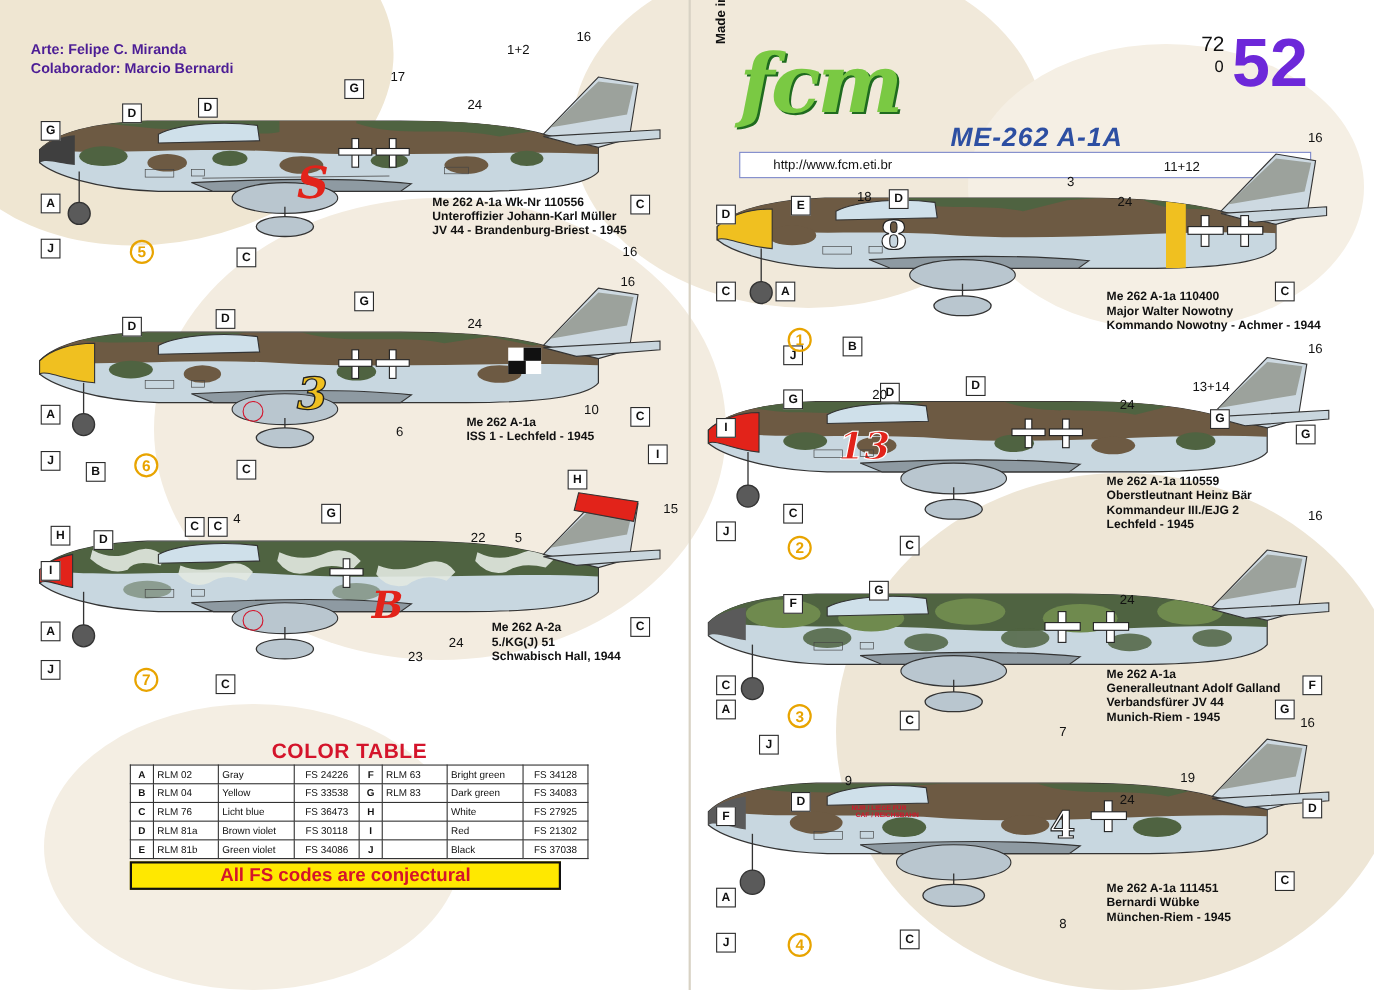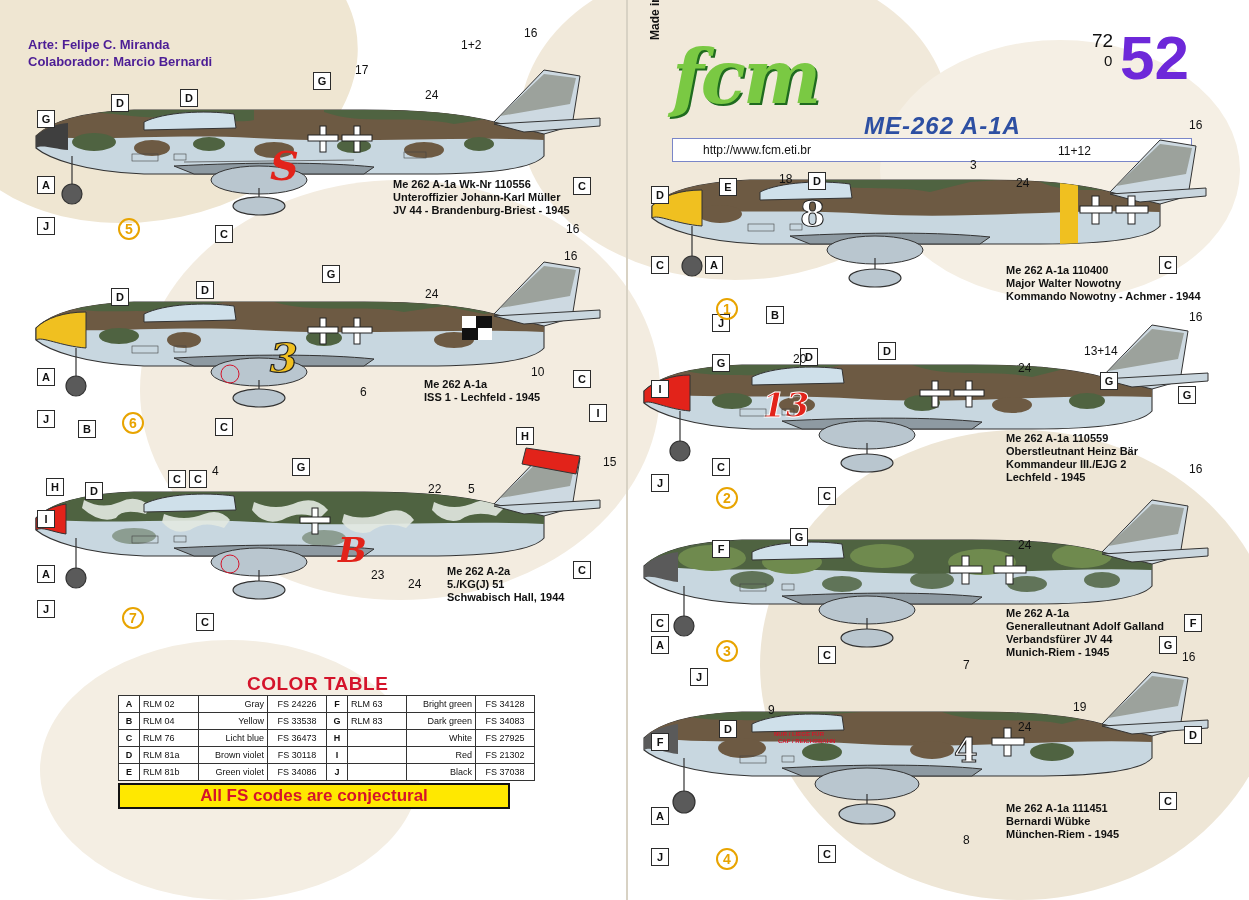--- a/index.html
+++ b/index.html
@@ -120,21 +120,21 @@
   .ctable td{
     border:1px solid #333;
     font-size:9px;
     padding:2px 3px;
     height:12px;
     color:#111;
     white-space:nowrap;
   }
   .ctable td.k{font-weight:bold;text-align:center;width:14px;}
   .ctable td.rlm{width:52px;}
-  .ctable td.nm{width:62px;text-align:right;}
+  .ctable td.nm{width:62px;text-align:left;}
   .ctable td.fs{width:52px;text-align:center;}
   .ctnote{
     position:absolute;left:118px;top:783px;width:392px;height:26px;
     background:#ffe800;border:2px solid #111;
     box-sizing:border-box;
     text-align:center;
     font-size:17px;font-weight:bold;color:#d4142b;
     line-height:22px;
   }
 
@@ -368,21 +368,21 @@
   <div class="lbl" style="left:37px;top:565px;">A</div>
   <div class="lbl" style="left:37px;top:600px;">J</div>
   <div class="lbl" style="left:196px;top:613px;">C</div>
   <div class="lbl" style="left:573px;top:561px;">C</div>
   <div class="lbl" style="left:516px;top:427px;">H</div>
   <div class="lbl" style="left:589px;top:404px;">I</div>
   <div class="num" style="left:212px;top:464px;">4</div>
   <div class="num" style="left:603px;top:455px;">15</div>
   <div class="num" style="left:428px;top:482px;">22</div>
   <div class="num" style="left:468px;top:482px;">5</div>
-  <div class="num" style="left:371px;top:568px;">23</div>
+  <div class="num" style="left:371px;top:590px;">23</div>
   <div class="num" style="left:408px;top:577px;">24</div>
   <div class="circnum" style="left:122px;top:607px;">7</div>
   <div class="caption" style="left:447px;top:565px;">
     <div>Me 262 A-2a</div>
     <div>5./KG(J) 51</div>
     <div>Schwabisch Hall, 1944</div>
   </div>
 
   <div class="ct-title">COLOR TABLE</div>
   <table class="ctable">

